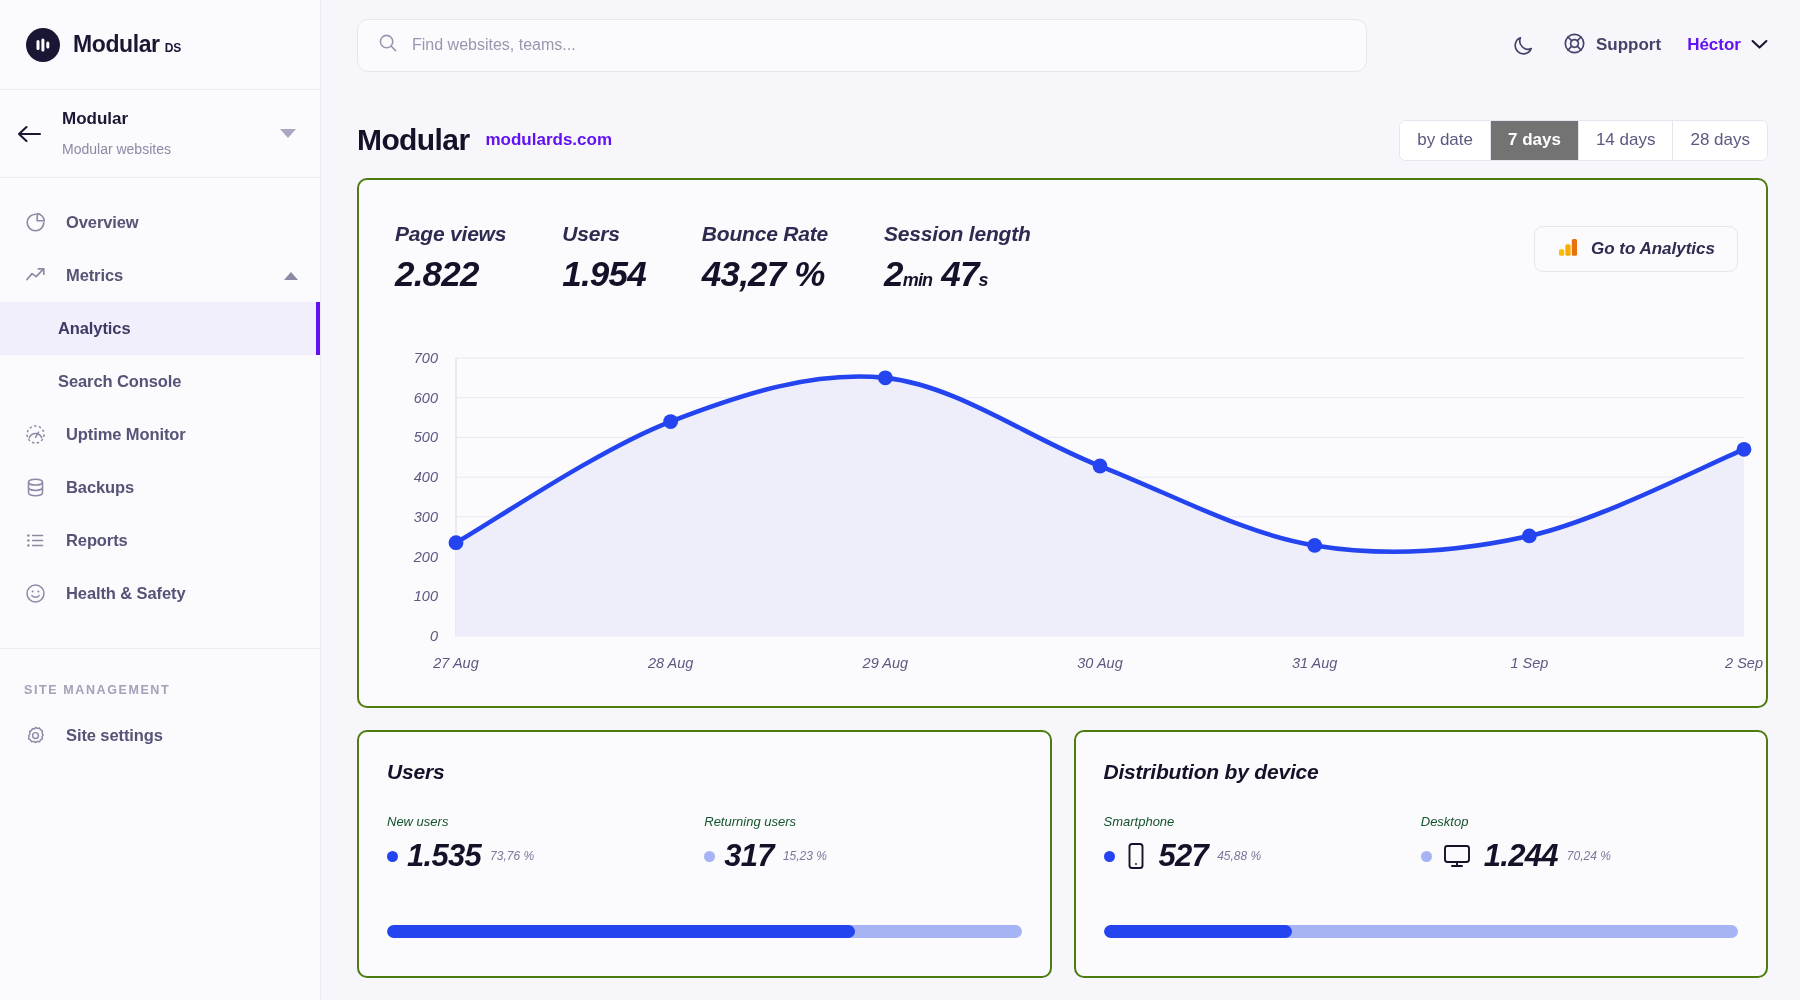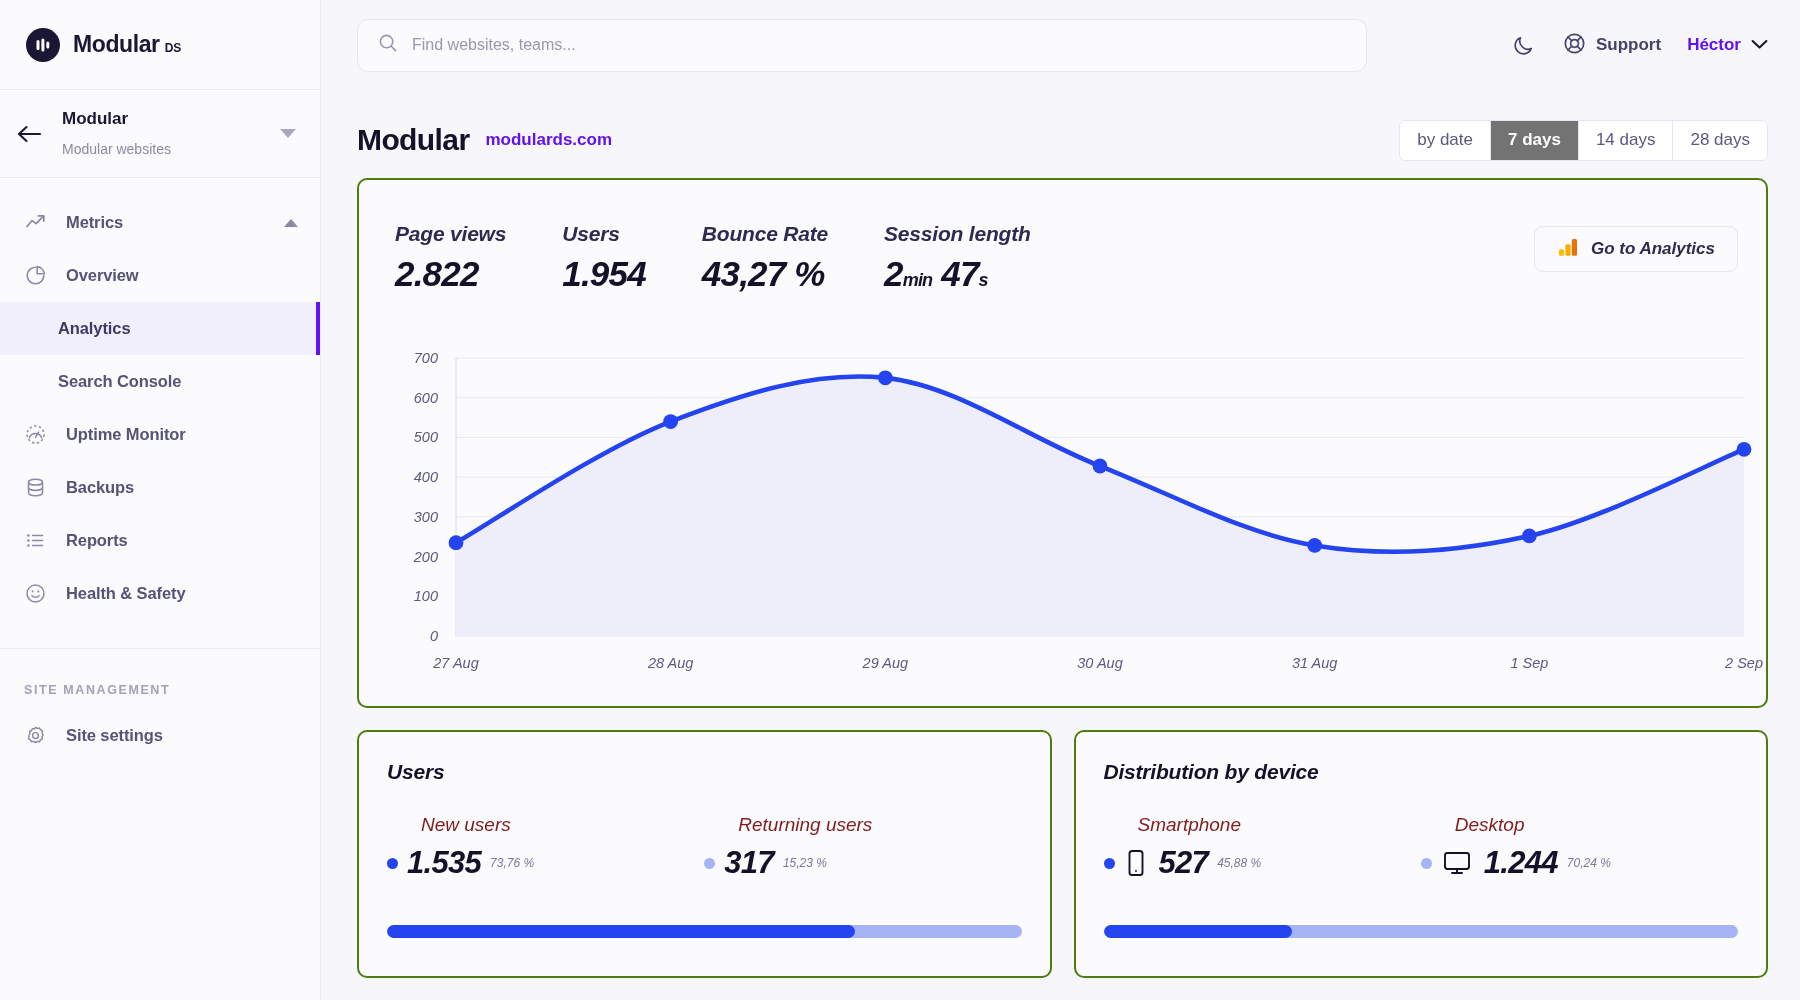--- a/index.html
+++ b/index.html
@@ -137,21 +137,21 @@
   }
   .analytics-btn-label { font-size: 17px; font-weight: 600; color: #2d2b4f; }
 
   .chart-area { position: absolute; left: 0; right: 0; top: 170px; height: 350px; }
 
   .bottom-row { display: flex; gap: 22px; padding: 22px 32px 0 36px; }
   .bcard { flex: 1; height: 248px; padding: 28px 28px 0 28px; position: relative; }
   .bcard-title { font-size: 21px; font-weight: 700; color: #141229; letter-spacing: -0.2px; }
   .metric-row { display: flex; margin-top: 30px; }
   .metric { flex: 1; }
-  .metric-label { font-size: 19px; font-weight: 500; color: #7f1d1d; margin-left: 34px; }
+  .metric-label { font-size: 13px; font-weight: 500; color: #14532d; }
   .metric-value-row { display: flex; align-items: center; gap: 9px; margin-top: 9px; }
   .dot { width: 11px; height: 11px; border-radius: 50%; flex: 0 0 11px; }
   .dot.primary { background: #2344ee; }
   .dot.secondary { background: #a6b4f5; }
   .metric-num { font-size: 31px; font-weight: 800; color: #141229; letter-spacing: -0.7px; }
   .metric-pct { font-size: 12px; font-weight: 500; color: #7a789b; }
   .bar-track {
     position: absolute; left: 28px; right: 28px; bottom: 38px;
     height: 13px; border-radius: 7px; background: #a6b4f5; overflow: hidden;
   }
@@ -192,37 +192,37 @@
         <span class="site-sub" style="display:block">Modular websites</span>
       </span>
       <span class="caret-down-fill"></span>
     </div>
 
     <nav class="nav">
 
       <div class="nav-item">
         <span class="nav-icon">
           <svg width="23" height="23" viewBox="0 0 23 23" fill="none">
+            <path d="M11.5 3.2A8.3 8.3 0 1 0 19.8 11.5" stroke="#8b8aa5" stroke-width="1.6" stroke-linecap="round"></path>
+            <path d="M13.2 2.6A8.3 8.3 0 0 1 20.4 9.8L13.2 9.8Z" stroke="#8b8aa5" stroke-width="1.6" stroke-linejoin="round"></path>
+          </svg>
+        </span>
+        <span class="nav-label">Overview</span>
+      </div>
+
+      <div class="nav-item">
+        <span class="nav-icon">
+          <svg width="23" height="23" viewBox="0 0 23 23" fill="none">
             <path d="M3 15.5 L8 9.6 L12.2 12.6 L19.3 5.2" stroke="#8b8aa5" stroke-width="1.7" stroke-linecap="round" stroke-linejoin="round"></path>
             <path d="M14.4 4.9H19.8V10.2" stroke="#8b8aa5" stroke-width="1.7" stroke-linecap="round" stroke-linejoin="round"></path>
           </svg>
         </span>
         <span class="nav-label">Metrics</span>
         <span class="grow"></span>
         <span class="caret-up-fill"></span>
-      </div>
-
-      <div class="nav-item">
-        <span class="nav-icon">
-          <svg width="23" height="23" viewBox="0 0 23 23" fill="none">
-            <path d="M11.5 3.2A8.3 8.3 0 1 0 19.8 11.5" stroke="#8b8aa5" stroke-width="1.6" stroke-linecap="round"></path>
-            <path d="M13.2 2.6A8.3 8.3 0 0 1 20.4 9.8L13.2 9.8Z" stroke="#8b8aa5" stroke-width="1.6" stroke-linejoin="round"></path>
-          </svg>
-        </span>
-        <span class="nav-label">Overview</span>
       </div>
 
       <div class="sub-item active">
         <span class="nav-label">Analytics</span>
       </div>
 
       <div class="sub-item">
         <span class="nav-label">Search Console</span>
       </div>
 

